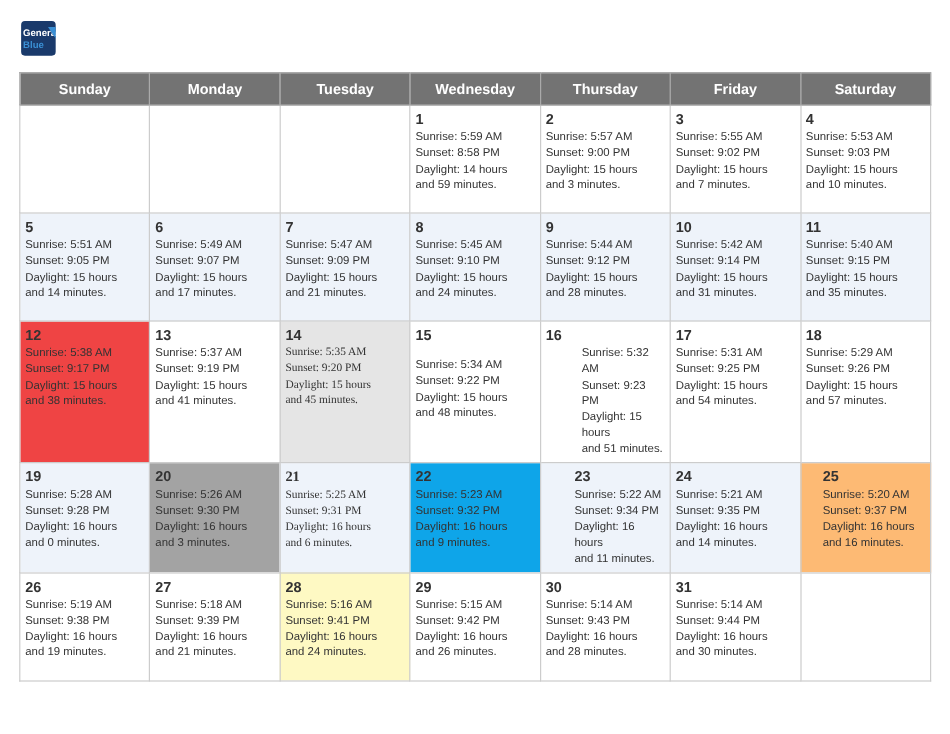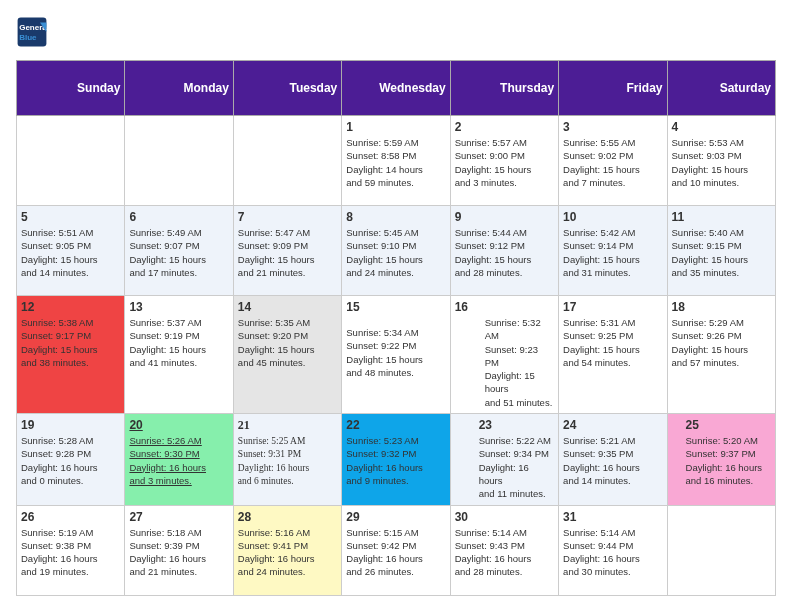--- a/index.html
+++ b/index.html
@@ -38,26 +38,26 @@
       justify-content: space-between;
       align-items: flex-start;
       margin-bottom: 8px;
     }
     table {
       width: 100%;
       border-collapse: collapse;
       table-layout: fixed;
     }
     th {
-      background-color: #4c1d95;
+      background-color: #737373;
       color: #fff;
       font-size: 12px;
       font-weight: bold;
-      padding: 20px 4px;
-      text-align: right;
+      padding: 6px 4px;
+      text-align: center;
       border: 1px solid #aaa;
     }
     td {
       border: 1px solid #ccc;
       vertical-align: top;
       padding: 4px;
       font-size: 10px;
       color: #333;
       height: 90px;
       background: #fff;
@@ -215,21 +215,21 @@
         </td>
         <td style="background: rgb(255, 255, 255);">
           <div class="day-number">13</div>
           <div class="day-info" style="white-space: pre-line;">Sunrise: 5:37 AM
 Sunset: 9:19 PM
 Daylight: 15 hours
 and 41 minutes.</div>
         </td>
         <td style="background: #e5e5e5;">
           <div class="day-number">14</div>
-          <div class="day-info" style="white-space: pre-line;">Sunrise: 5:35 AM
+          <div class="day-info" style="white-space: pre-line; font-family: Liberation Serif, serif;">Sunrise: 5:35 AM
 Sunset: 9:20 PM
 Daylight: 15 hours
 and 45 minutes.</div>
         </td>
         <td style="background: rgb(255, 255, 255);">
           <div class="day-number">15</div>
           <div class="day-info" style="white-space: pre-line; margin-top: 12px;">Sunrise: 5:34 AM
 Sunset: 9:22 PM
 Daylight: 15 hours
 and 48 minutes.</div>
@@ -257,21 +257,21 @@
         </td>
       </tr>
       <tr>
         <td style="background: rgb(238, 243, 250);">
           <div class="day-number">19</div>
           <div class="day-info" style="white-space: pre-line;">Sunrise: 5:28 AM
 Sunset: 9:28 PM
 Daylight: 16 hours
 and 0 minutes.</div>
         </td>
-        <td style="background: #86efac; text-decoration: underline;">
+        <td style="background: #a3a3a3;">
           <div class="day-number">20</div>
           <div class="day-info" style="white-space: pre-line;">Sunrise: 5:26 AM
 Sunset: 9:30 PM
 Daylight: 16 hours
 and 3 minutes.</div>
         </td>
         <td style="background: rgb(238, 243, 250); font-family: Liberation Serif, serif;">
           <div class="day-number">21</div>
           <div class="day-info" style="white-space: pre-line;">Sunrise: 5:25 AM
 Sunset: 9:31 PM
@@ -292,21 +292,21 @@
 Daylight: 16 hours
 and 11 minutes.</div>
         </td>
         <td style="background: rgb(238, 243, 250);">
           <div class="day-number">24</div>
           <div class="day-info" style="white-space: pre-line;">Sunrise: 5:21 AM
 Sunset: 9:35 PM
 Daylight: 16 hours
 and 14 minutes.</div>
         </td>
-        <td style="background: #f9a8d4; padding-left: 18px;">
+        <td style="background: #fdba74; padding-left: 18px;">
           <div class="day-number">25</div>
           <div class="day-info" style="white-space: pre-line;">Sunrise: 5:20 AM
 Sunset: 9:37 PM
 Daylight: 16 hours
 and 16 minutes.</div>
         </td>
       </tr>
       <tr>
         <td style="background: rgb(255, 255, 255);">
           <div class="day-number">26</div>

